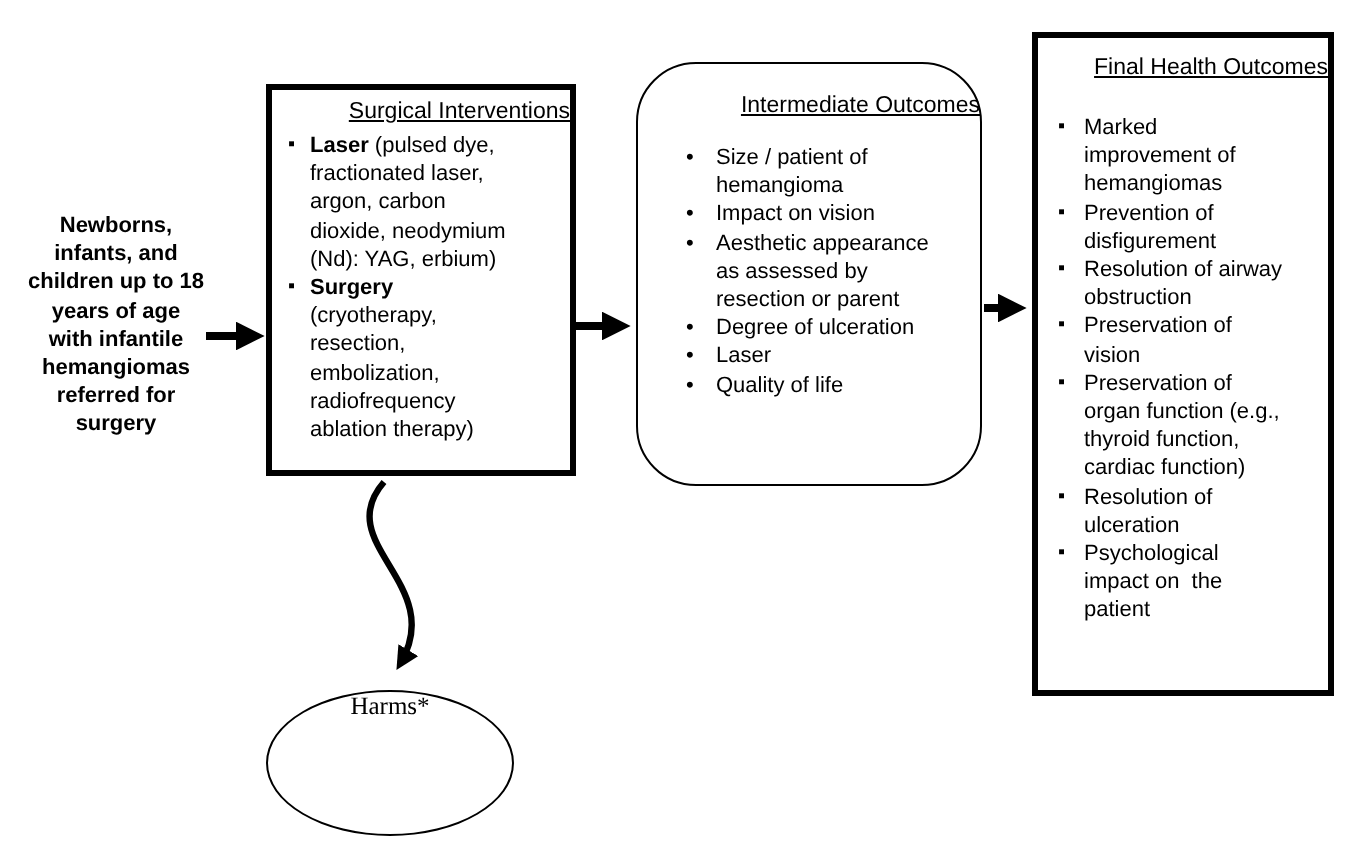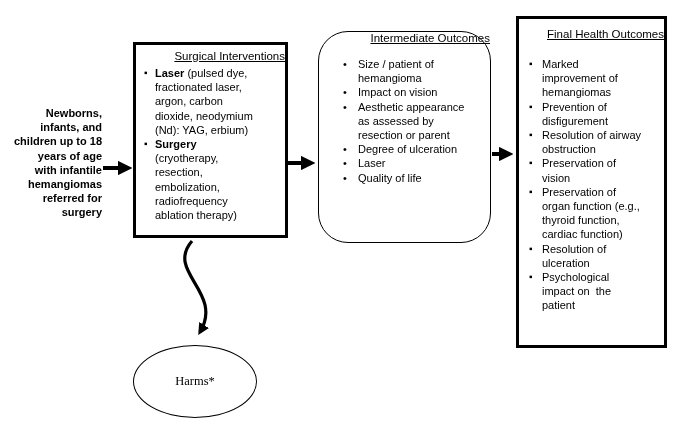--- a/index.html
+++ b/index.html
@@ -11,41 +11,41 @@
     color: #000000;
     font-family: "Liberation Sans", sans-serif;
     overflow: hidden;
   }
   .population {
     position: absolute;
     left: 14px; top: 106px; width: 88px;
     font-weight: bold;
     font-size: 11px;
     line-height: 14.2px;
-    text-align: right;
+    text-align: center;
   }
   .box {
     position: absolute;
     background: #ffffff;
     box-sizing: border-box;
   }
   .thick { border: 3px solid #000000; }
   .thin  { border: 1.5px solid #000000; }
   .surgical { left: 133px; top: 42px; width: 155px; height: 196px; }
   .intermediate { left: 318px; top: 31px; width: 173px; height: 212px; border-radius: 30px; }
   .final { left: 516px; top: 16px; width: 151px; height: 332px; }
   .box-title {
     font-size: 11.5px;
     line-height: 13px;
     text-align: right;
     text-decoration: underline;
     white-space: nowrap;
   }
   .surgical .box-title { margin-top: 5px; }
-  .intermediate .box-title { }
+  .intermediate .box-title { margin-top: 15px; }
   .final .box-title { margin-top: 9px; }
   ul.items {
     list-style: none;
     padding: 0;
     font-size: 11px;
     line-height: 14.2px;
   }
   ul.items li { position: relative; }
   .surgical ul.items { margin: 3px 0 0 8px; width: 117px; }
   .surgical ul.items li { padding-left: 11px; }
@@ -66,21 +66,20 @@
     font-size: 11px;
   }
   .lead { font-weight: bold; }
   .ellipse {
     position: absolute;
     left: 133px; top: 345px; width: 124px; height: 73px;
     border: 1.5px solid #000000;
     border-radius: 50%;
     box-sizing: border-box;
     display: flex;
-    align-items: center;
     justify-content: center;
     font-family: "Liberation Serif", serif;
     font-size: 12.5px;
   }
   .arrows {
     position: absolute;
     left: 0; top: 0;
     pointer-events: none;
   }
   .arrow-line { stroke: #000000; fill: none; }

